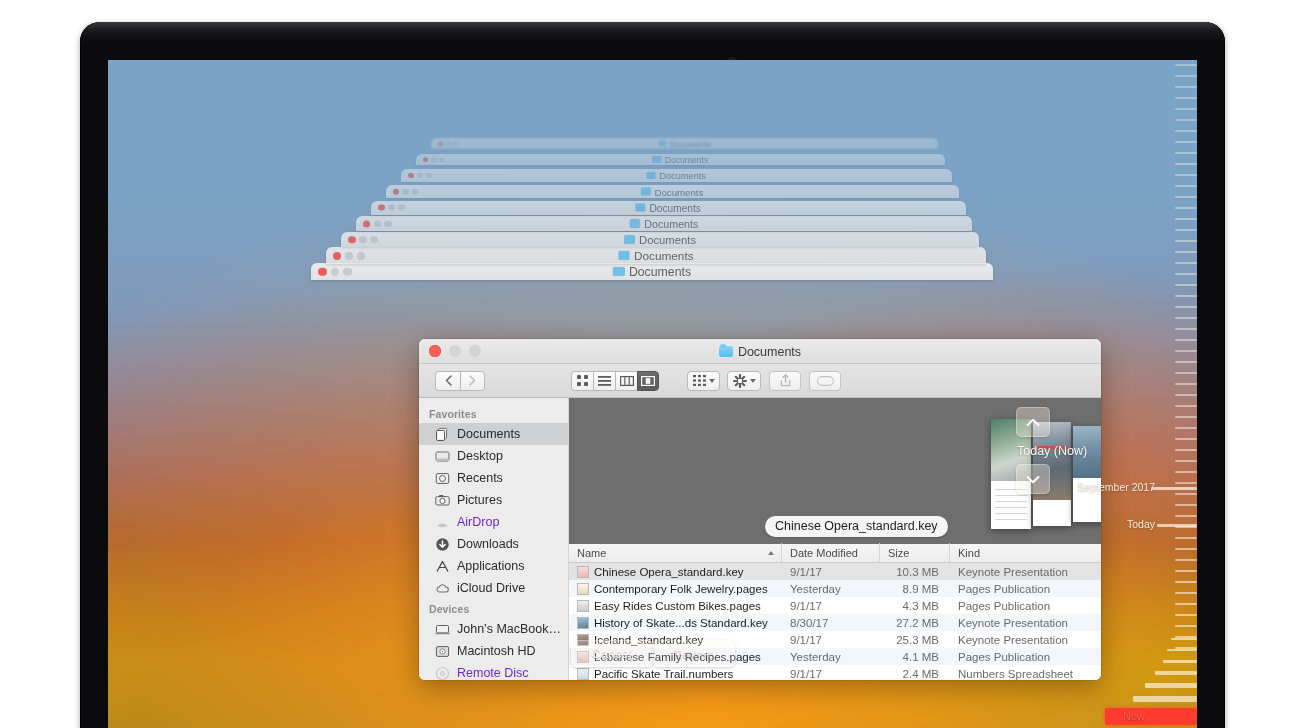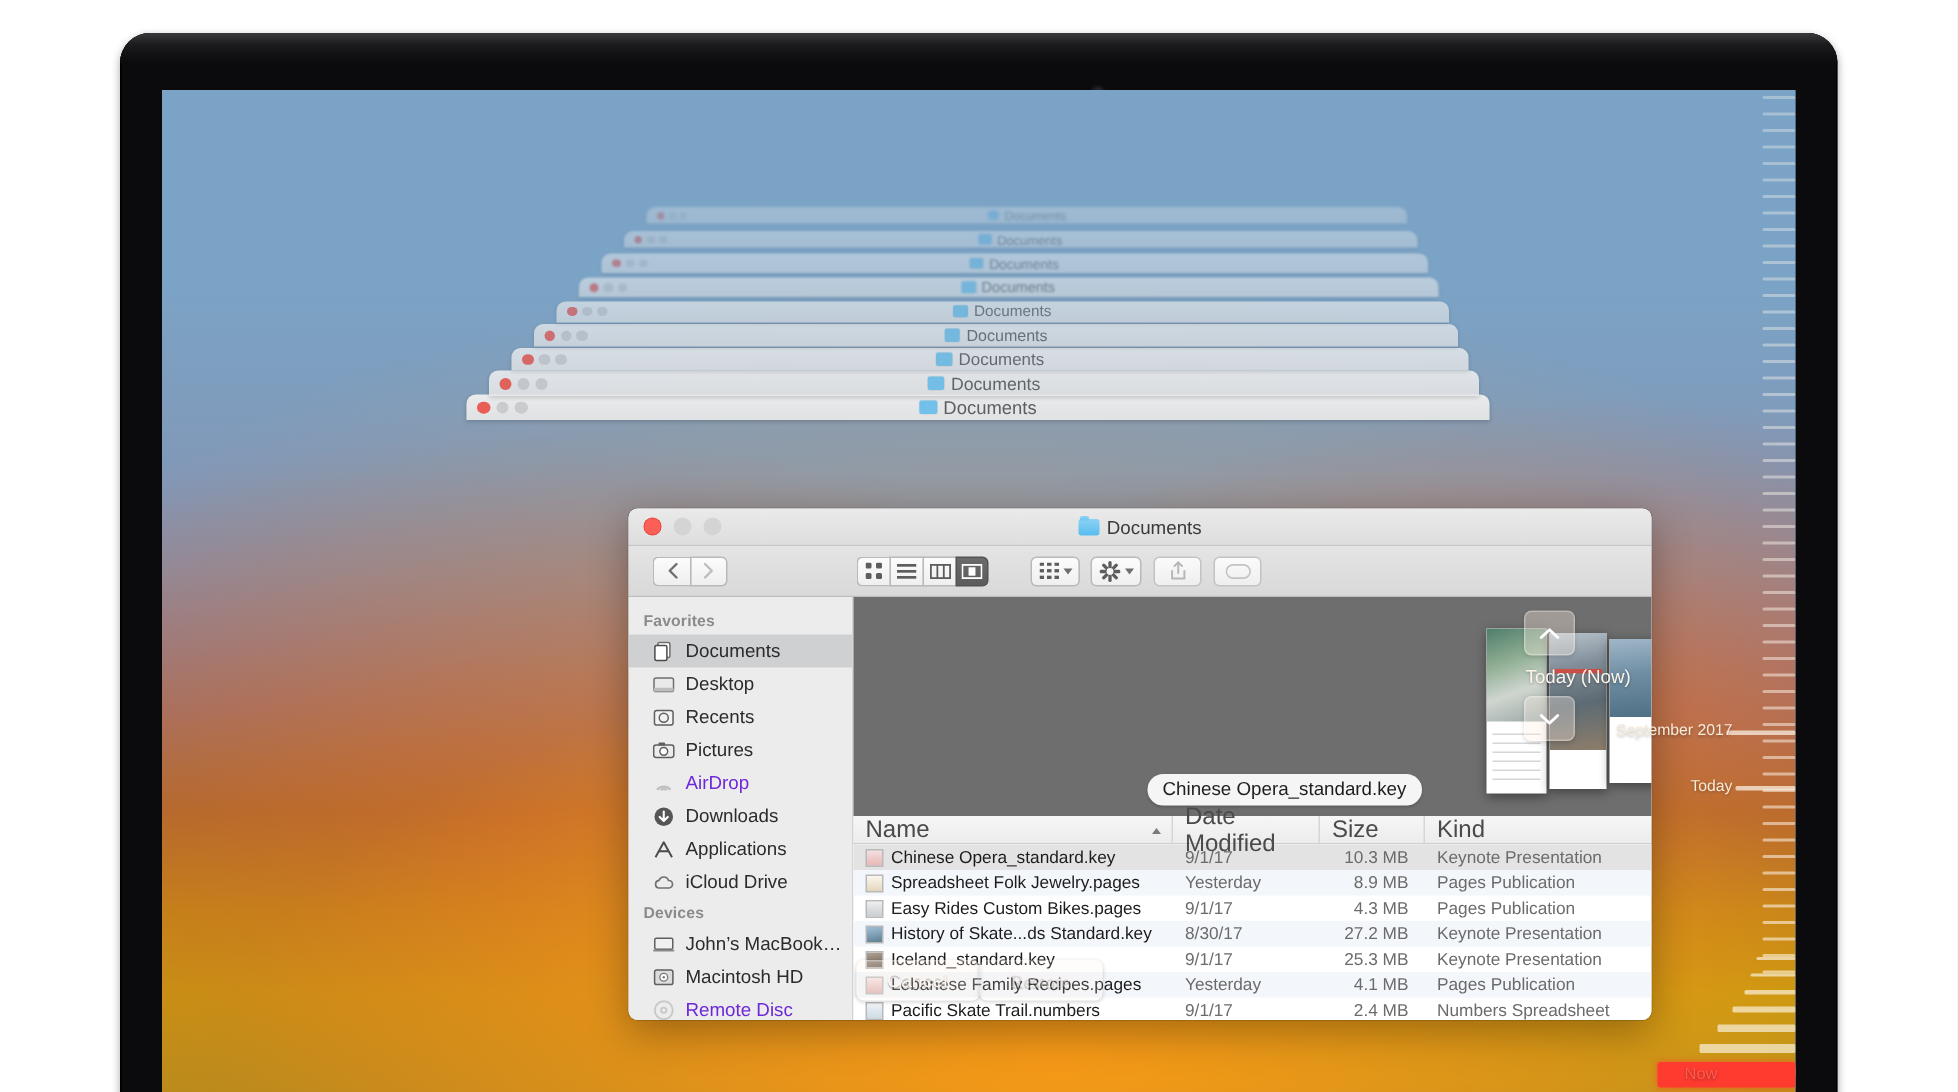--- a/index.html
+++ b/index.html
@@ -179,23 +179,23 @@
   #cf4 .s-img { position:absolute; left:0; top:0; right:0; height:78px;
     background:linear-gradient(170deg,#b8c3cc 0%,#7f8c97 30%,#5c6b74 60%,#8e7d6a 100%); }
   #cf4 .s-t { position:absolute; left:3px; top:24px; right:3px; height:3px;
     background:#d8453a; opacity:.85; }
 
   #cf5 { left:504px; bottom:22px; width:36px; height:96px; background:#fff; }
   #cf5 .m-img { position:absolute; left:0; top:0; right:0; height:52px;
     background:linear-gradient(175deg,#9fb7c8 0%,#6f8ea3 45%,#4f6f84 100%); }
 
   
-  #listhead { height:19px; display:flex; align-items:flex-start;
+  #listhead { height:19px; display:flex; align-items:flex-end;
     background:linear-gradient(180deg,#f6f6f6,#ececec); border-bottom:.5px solid #cccccc;
-    font-size:16px; color:#4a4a4a; }
+    font-size:11px; color:#4a4a4a; }
   #listhead .c { height:19px; display:flex; align-items:center; padding-left:8px;
     border-right:.5px solid #d6d6d6; position:relative; }
   #listhead .c:last-child { border-right:none; }
   #listhead .sortarrow { position:absolute; right:7px; top:50%; transform:translateY(-50%);
     width:0; height:0; border-left:3.5px solid transparent; border-right:3.5px solid transparent;
     border-bottom:4px solid #7a7a7a; }
   #rows { flex:1; overflow:hidden; background:#fff; }
   .row { height:17px; display:flex; align-items:center; font-size:11.5px; color:#1c1c1c; }
   .row.alt { background:#f3f6fa; }
   .row.sel { background:#e3e3e3; }
@@ -631,21 +631,21 @@
                   <span class="fi" style="background: linear-gradient(rgb(243, 223, 224), rgb(232, 183, 180));"></span>
                   <span>Chinese Opera_standard.key</span>
                 </div>
                 <div class="c col-date dimtxt">9/1/17</div>
                 <div class="c col-size num dimtxt">10.3 MB</div>
                 <div class="c col-kind dimtxt">Keynote Presentation</div>
               </div>
               <div class="row alt">
                 <div class="c col-name">
                   <span class="fi" style="background: linear-gradient(rgb(251, 246, 238), rgb(227, 214, 188));"></span>
-                  <span>Spreadsheet Folk Jewelry.pages</span>
+                  <span>Contemporary Folk Jewelry.pages</span>
                 </div>
                 <div class="c col-date dimtxt">Yesterday</div>
                 <div class="c col-size num dimtxt">8.9 MB</div>
                 <div class="c col-kind dimtxt">Pages Publication</div>
               </div>
               <div class="row">
                 <div class="c col-name">
                   <span class="fi" style="background: linear-gradient(rgb(238, 240, 242), rgb(201, 204, 208));"></span>
                   <span>Easy Rides Custom Bikes.pages</span>
                 </div>

